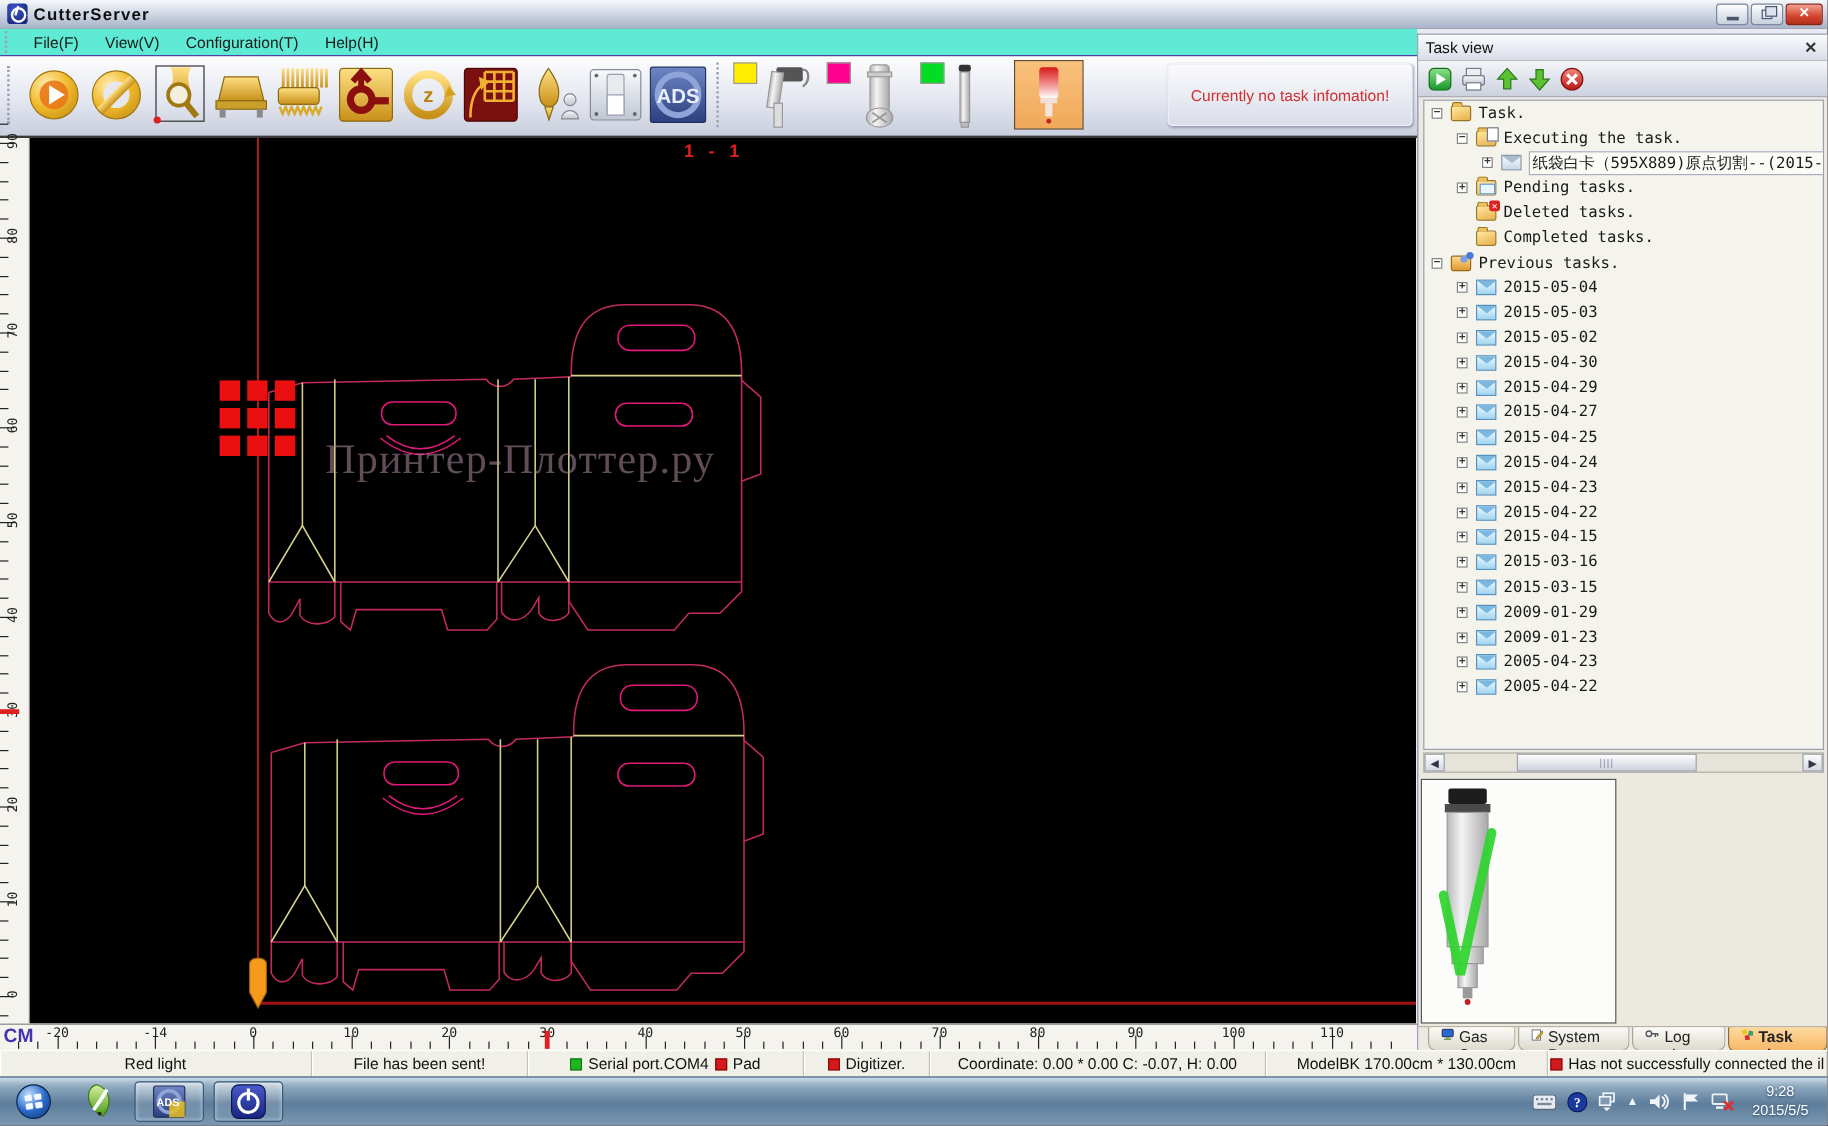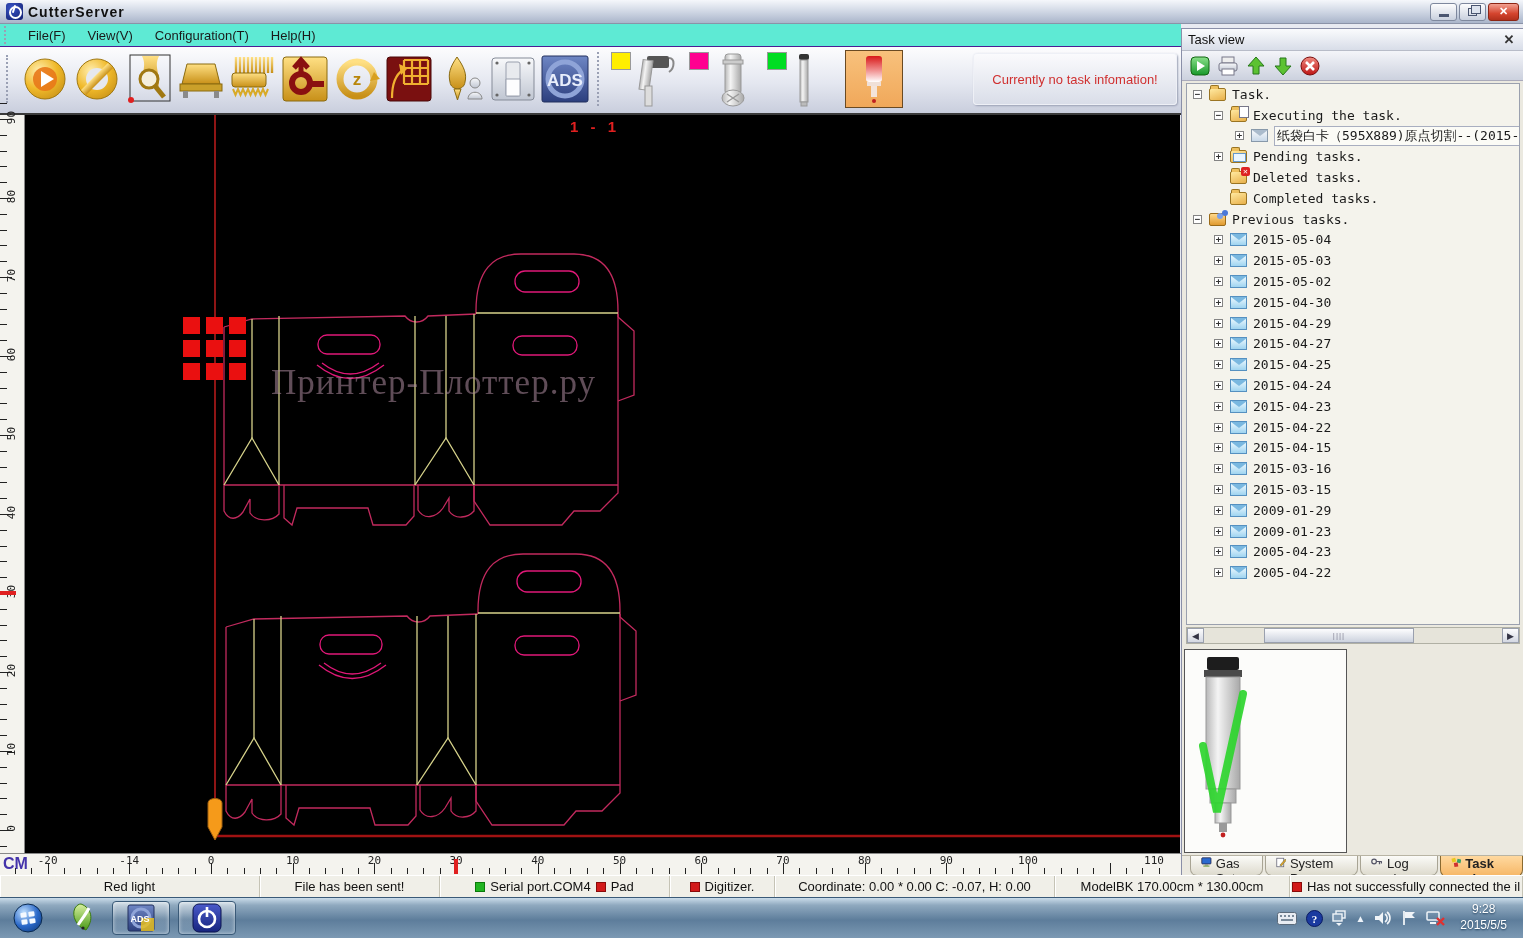--- a/index.html
+++ b/index.html
@@ -558,21 +558,21 @@
       <div class="hlabel" style="left: 292.7px;">10</div>
       <div class="hlabel" style="left: 374.4px;">20</div>
       <div class="hlabel" style="left: 456.1px;">30</div>
       <div class="hlabel" style="left: 537.8px;">40</div>
       <div class="hlabel" style="left: 619.5px;">50</div>
       <div class="hlabel" style="left: 701.2px;">60</div>
       <div class="hlabel" style="left: 782.9px;">70</div>
       <div class="hlabel" style="left: 864.6px;">80</div>
       <div class="hlabel" style="left: 946.3px;">90</div>
       <div class="hlabel" style="left: 1028px;">100</div>
-      <div class="hlabel" style="left: 1154px;">110</div>
+      <div class="hlabel" style="left: 1110px;">110</div>
       <div class="hmarker" style="left: 454.1px;"></div>
     </div>
 
   <div id="taskpanel">
     <div id="tp-header">
       <span>Task view</span>
       <span id="tp-close">✕</span>
     </div>
 
     <div id="tp-toolbar">

